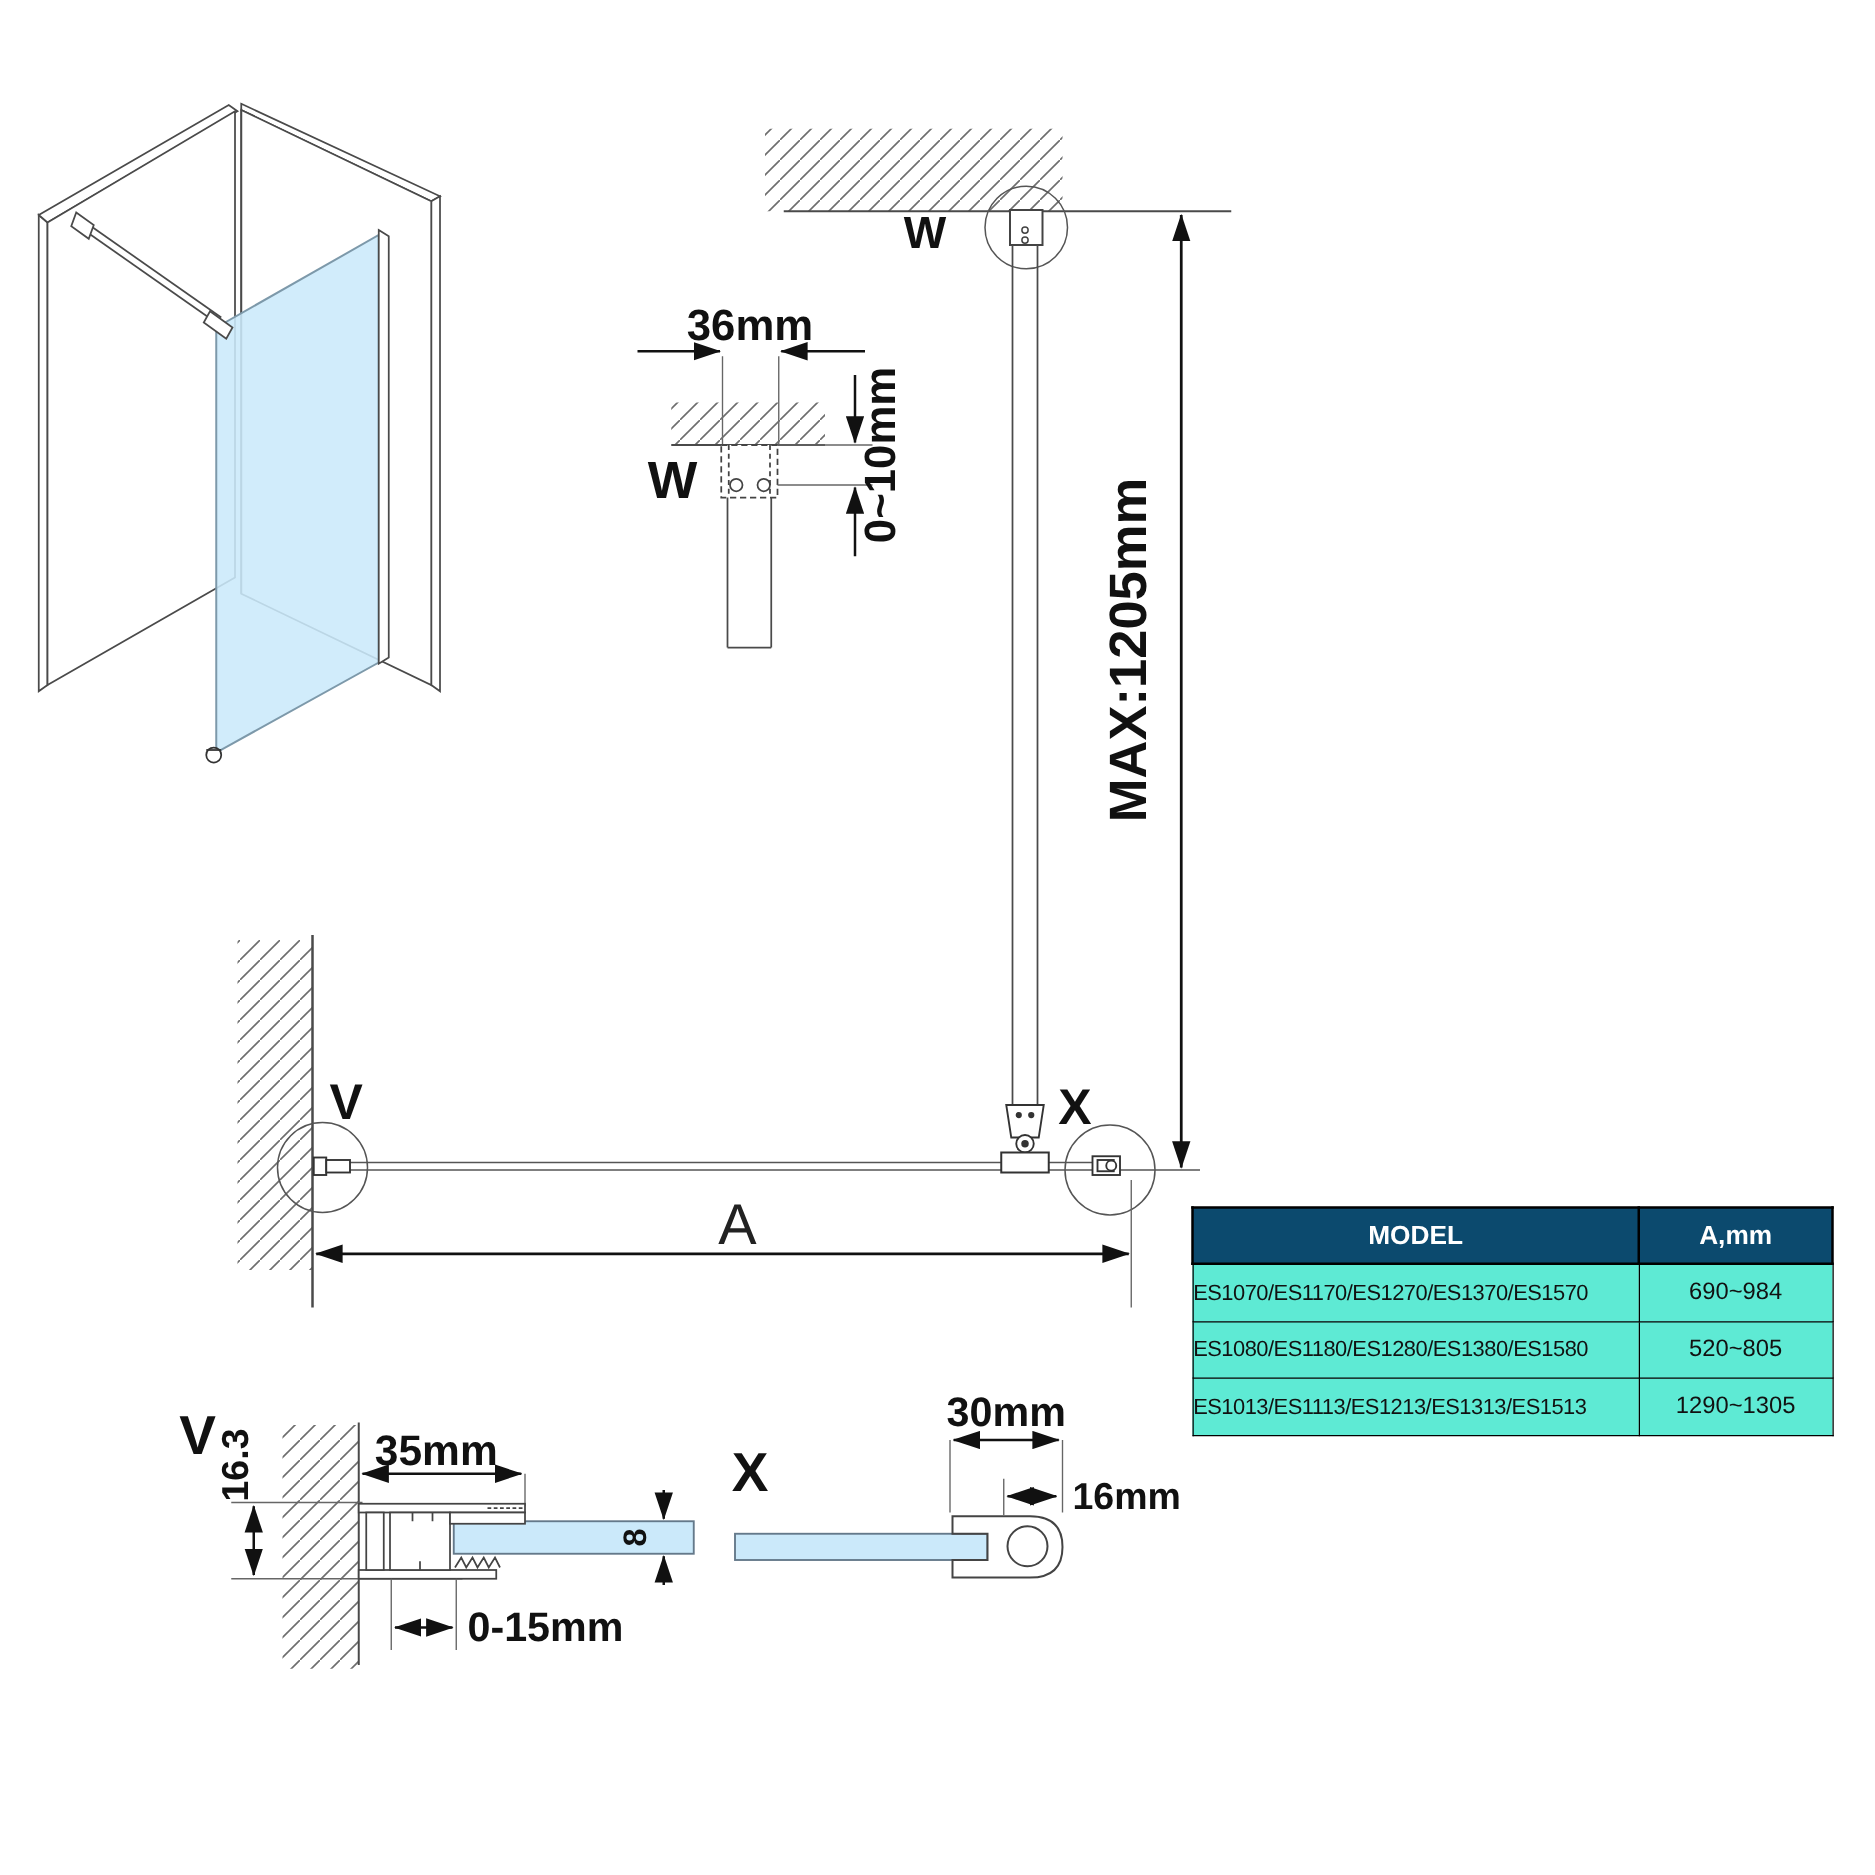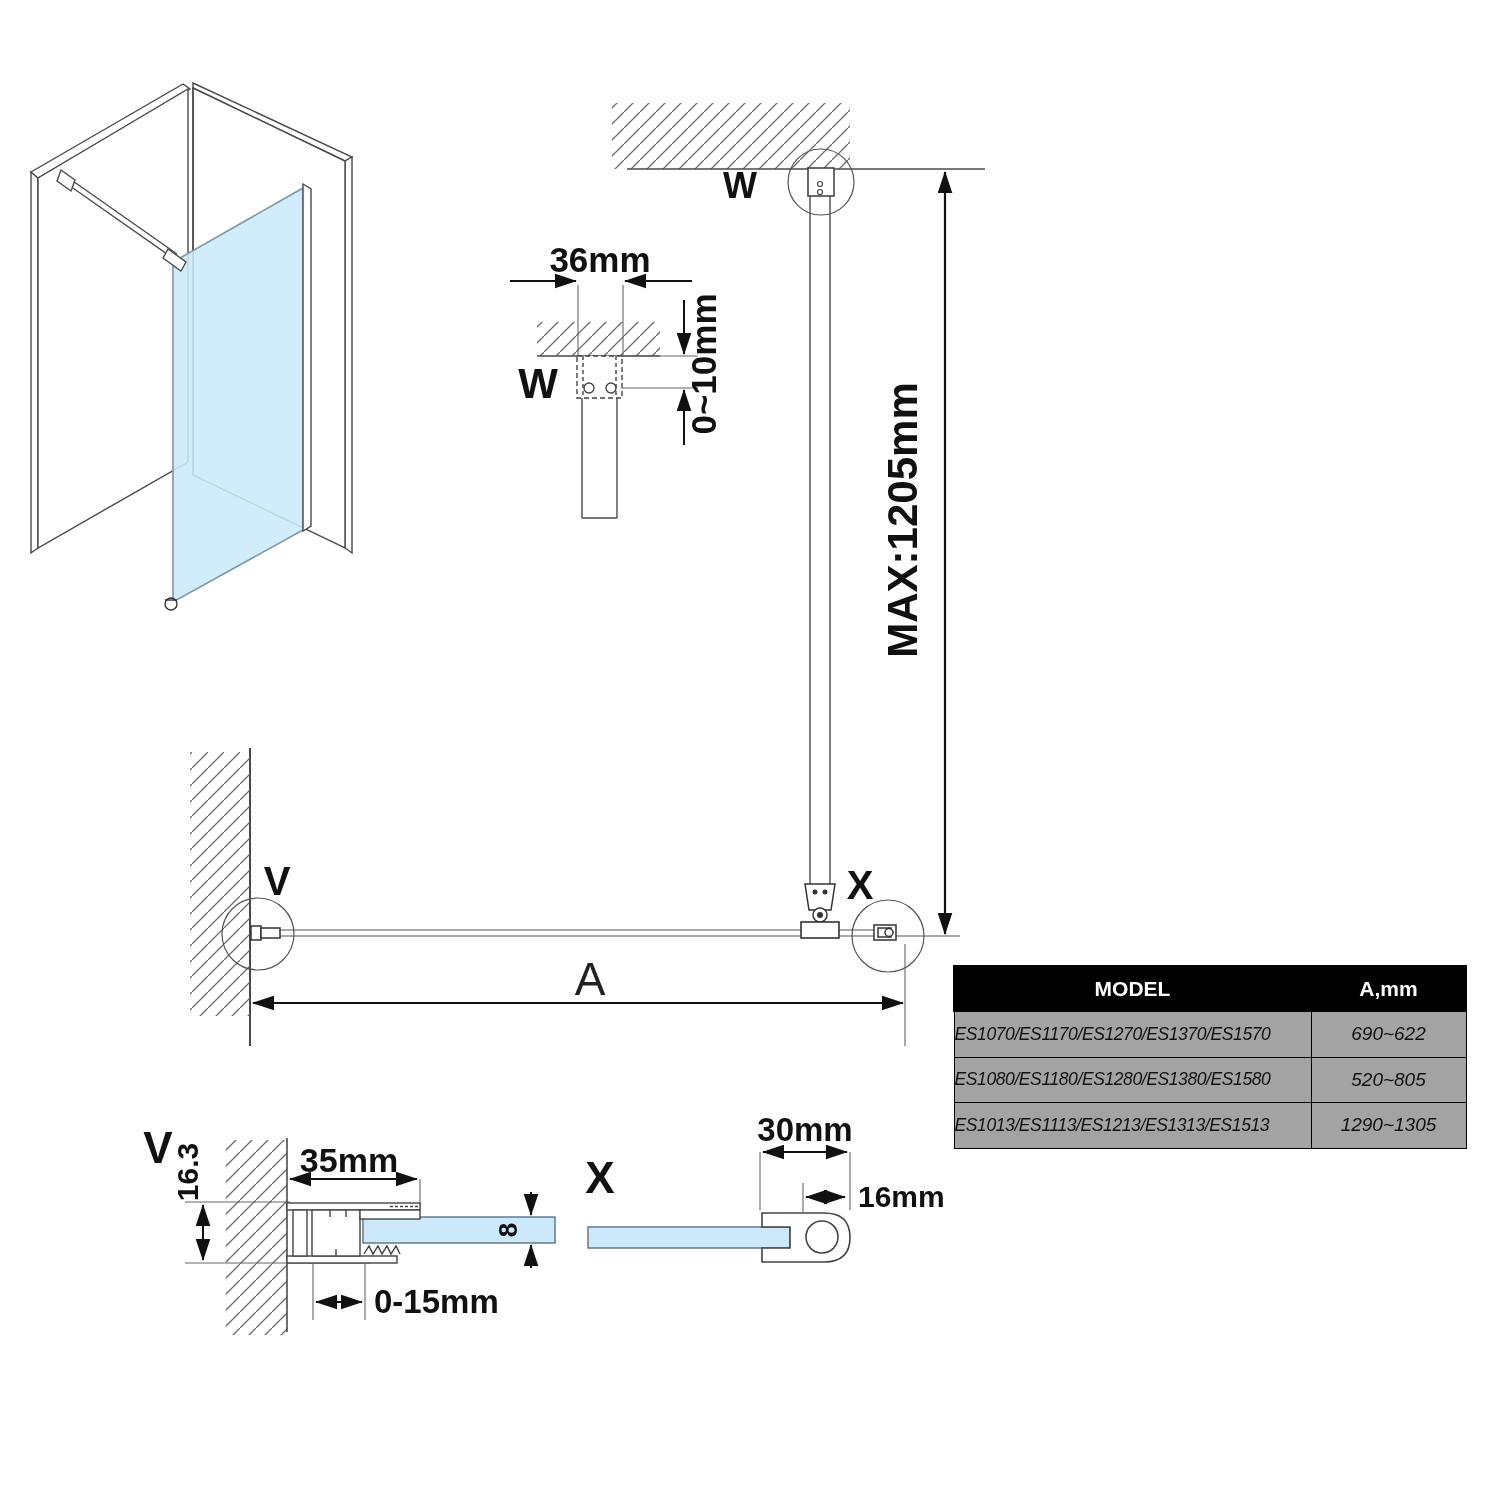--- a/index.html
+++ b/index.html
@@ -6,23 +6,23 @@
   #canvas{position:relative;width:1500px;height:1500px;background:#ffffff;overflow:hidden;
           font-family:"Liberation Sans", sans-serif;}
   #drawing{position:absolute;left:0;top:0;}
   .dim-text{font-family:"Liberation Sans", sans-serif;font-weight:bold;fill:#111;}
   .label-text{font-family:"Liberation Sans", sans-serif;font-weight:bold;fill:#111;}
   .a-text{font-family:"Liberation Sans", sans-serif;font-weight:normal;fill:#222;}
   
   #model-table-wrap{position:absolute;left:953px;top:965px;width:512px;}
   table.model{border-collapse:collapse;width:512px;table-layout:fixed;
               font-family:"Liberation Sans", sans-serif;}
-  table.model th{background:#000000;color:#fff;font-size:21px;font-weight:bold;
+  table.model th{background:#0c4a6e;color:#fff;font-size:21px;font-weight:bold;
                  height:43px;text-align:center;padding:0;border:2px solid #000;}
-  table.model td{border:1.5px solid #000;height:44.5px;padding:0;background:#a3a3a3;color:#111;font-style:italic;}
+  table.model td{border:1.5px solid #000;height:44.5px;padding:0;background:#5eead4;color:#111;}
   td.model-cell{font-size:17.5px;padding-left:7px;letter-spacing:-0.4px;white-space:nowrap;}
   td.a-cell{font-size:19px;text-align:center;}
   col.c-model{width:357px;} col.c-a{width:155px;}
 </style>
 </head>
 <body>
 
 <div id="canvas">
 
 <svg id="drawing" width="1500" height="1500" viewBox="0 0 1500 1500" xmlns="http://www.w3.org/2000/svg">
@@ -218,21 +218,21 @@
         </colgroup>
     <thead>
       <tr>
         <th>MODEL</th>
         <th>A,mm</th>
       </tr>
     </thead>
     <tbody>
       <tr>
         <td class="model-cell">ES1070/ES1170/ES1270/ES1370/ES1570</td>
-        <td class="a-cell">690~622</td>
+        <td class="a-cell">690~984</td>
       </tr>
       <tr>
         <td class="model-cell">ES1080/ES1180/ES1280/ES1380/ES1580</td>
         <td class="a-cell">520~805</td>
       </tr>
       <tr>
         <td class="model-cell">ES1013/ES1113/ES1213/ES1313/ES1513</td>
         <td class="a-cell">1290~1305</td>
       </tr>
     </tbody>

